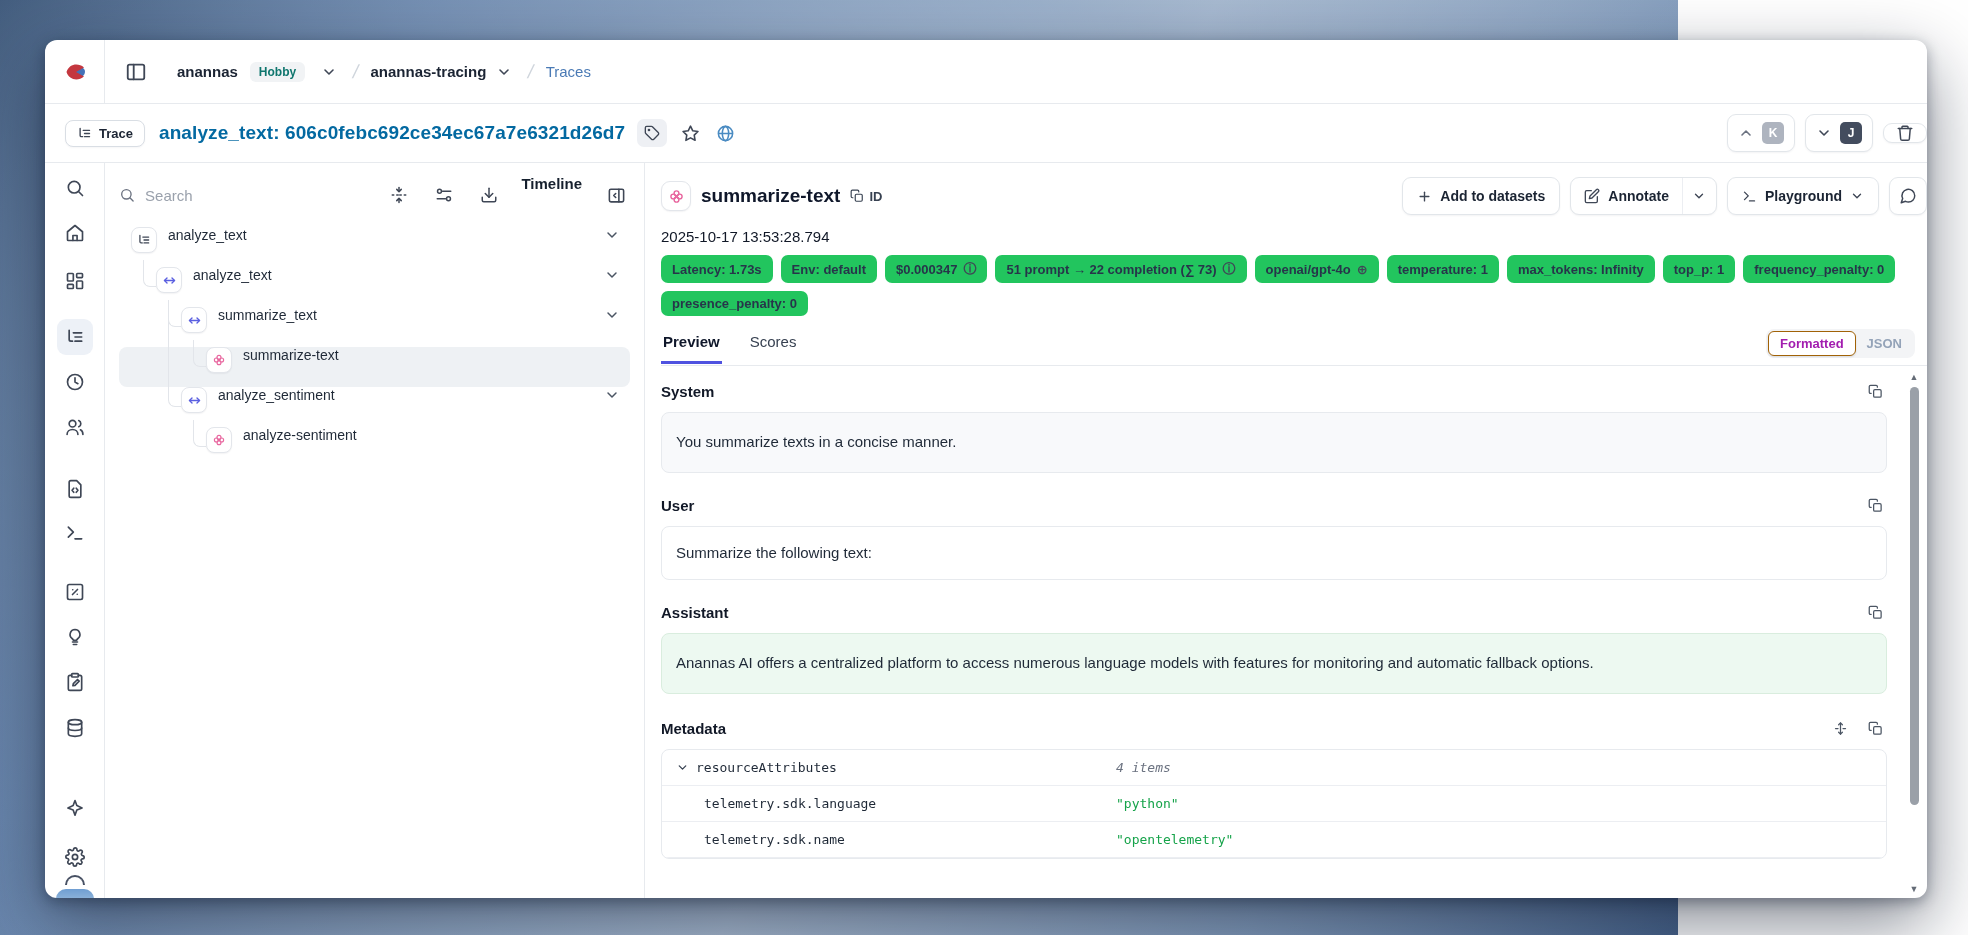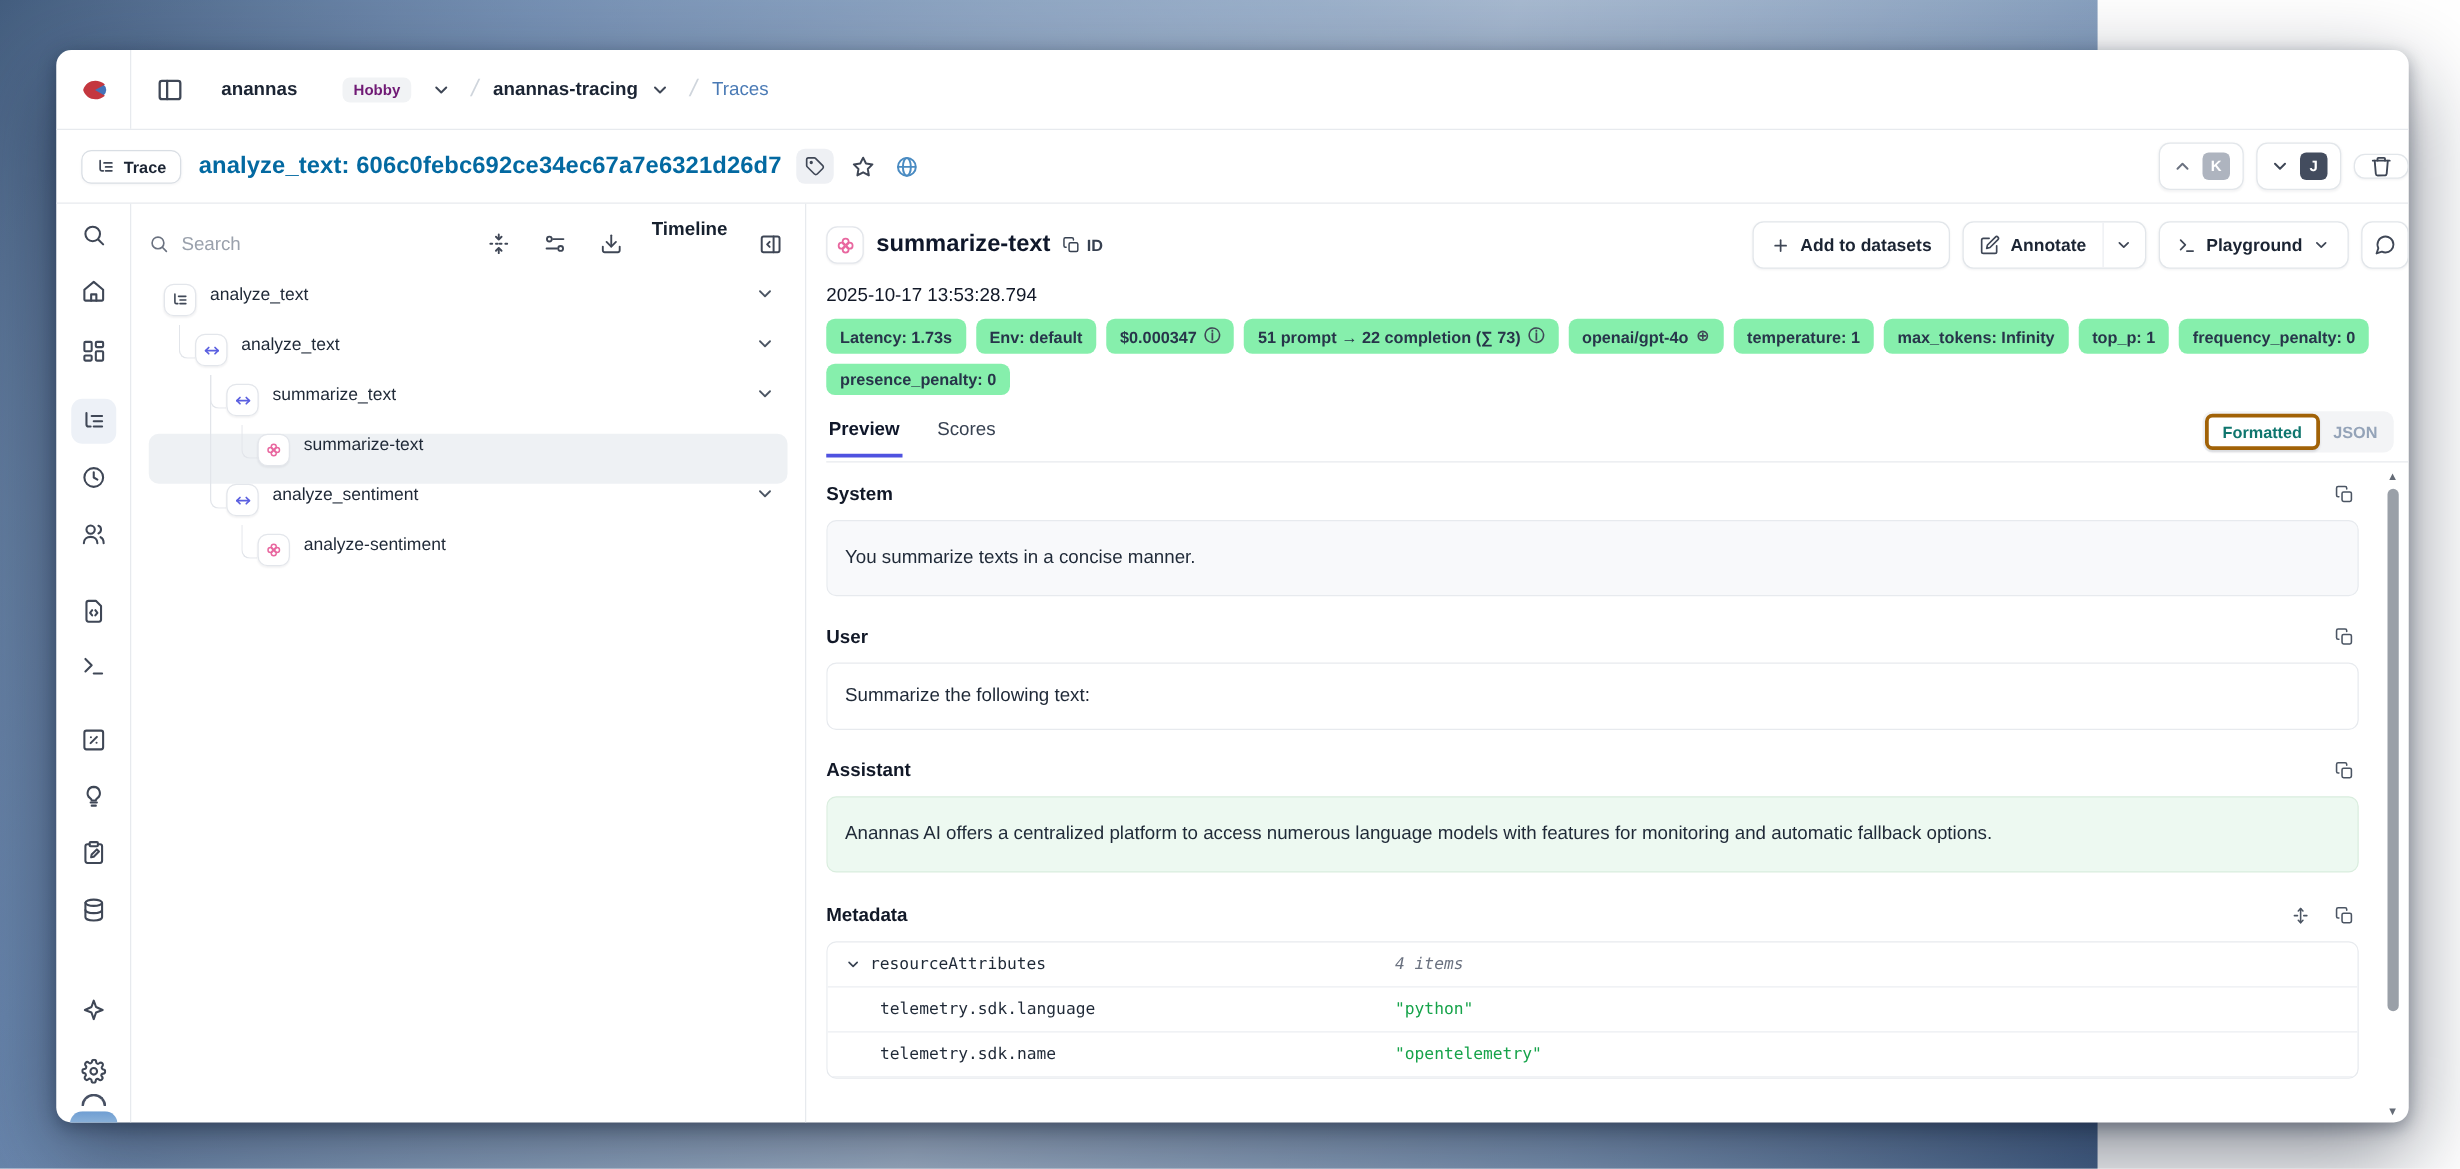--- a/index.html
+++ b/index.html
@@ -21,21 +21,21 @@
     display:flex; flex-direction:column;
   }
   svg { display:block; }
   .icon { color:#3f4756; }
 
   
   .topbar { height:64px; border-bottom:1px solid #e7eaee; display:flex; align-items:stretch; flex-shrink:0; }
   .logo-cell { width:60px; border-right:1px solid #e7eaee; display:flex; align-items:center; justify-content:center; }
   .topbar-main { flex:1; display:flex; align-items:center; gap:12px; padding:0 16px; }
   .crumb-org, .crumb-proj { font-size:15px; font-weight:700; color:#1b2433; }
-  .plan-pill { background:#f1f3f5; border-radius:6px; font-size:12px; font-weight:600; color:#701a75; padding:3px 9px;margin-left:24px; }
+  .plan-pill { background:#f1f3f5; border-radius:6px; font-size:12px; font-weight:600; color:#0f766e; padding:3px 9px; }
   .crumb-slash { color:#cfd5dc; font-size:19px; font-weight:300; transform:skewX(-12deg); }
   .crumb-link { font-size:15px; font-weight:500; color:#4a7ab5; }
   .iconbtn { background:none; border:none; cursor:pointer; display:flex; align-items:center; justify-content:center; padding:4px; border-radius:6px; }
 
   
   .tracebar { height:59px; border-bottom:1px solid #e7eaee; display:flex; align-items:center; gap:12px; padding:0 0 0 20px; flex-shrink:0; }
   .trace-chip { display:flex; align-items:center; gap:7px; border:1px solid #d9dee4; border-radius:8px; padding:5px 11px; background:#fff; box-shadow:0 1px 2px rgba(16,24,40,.04); }
   .trace-chip span { font-size:13px; font-weight:700; color:#1b2433; }
   .trace-title { font-size:19px; font-weight:700; color:#0369a1; letter-spacing:.1px; margin-left:2px; white-space:nowrap; }
   .tag-btn { background:#eef0f4; border:none; border-radius:7px; width:30px; height:28px; display:flex; align-items:center; justify-content:center; cursor:pointer; }
@@ -83,29 +83,29 @@
   .id-btn { display:flex; align-items:center; gap:5px; background:none; border:none; cursor:pointer; font-size:13px; font-weight:700; color:#374151; font-family:inherit; }
   .detail-actions { margin-left:auto; display:flex; align-items:center; gap:10px; flex-shrink:0; }
   .act-btn { display:flex; align-items:center; gap:8px; background:#fff; border:1px solid #e2e6ea; border-radius:9px; height:38px; padding:0 14px; cursor:pointer; font-size:14px; font-weight:600; color:#1b2433; font-family:inherit; box-shadow:0 1px 2px rgba(16,24,40,.05); white-space:nowrap; }
   .split-btn { display:flex; align-items:stretch; border:1px solid #e2e6ea; border-radius:9px; background:#fff; box-shadow:0 1px 2px rgba(16,24,40,.05); overflow:hidden; }
   .split-main { display:flex; align-items:center; gap:8px; padding:0 13px; height:36px; font-size:14px; font-weight:600; color:#1b2433; background:none; border:none; cursor:pointer; font-family:inherit; }
   .split-caret { width:34px; display:flex; align-items:center; justify-content:center; border:none; border-left:1px solid #eceef2; background:none; cursor:pointer; }
   .icon-sq { width:38px; padding:0; justify-content:center; }
 
   .timestamp { font-size:15px; color:#111827; margin-top:13px; }
   .badges { margin-top:10px; width:1295px; display:flex; flex-wrap:wrap; gap:8px; }
-  .pill { display:flex; align-items:center; gap:6px; background:#86efac; border-radius:7px; padding:5px 11px; font-size:13px; font-weight:600; color:#27354a; white-space:nowrap; }
+  .pill { display:flex; align-items:center; gap:6px; background:#22c55e; border-radius:7px; padding:5px 11px; font-size:13px; font-weight:600; color:#27354a; white-space:nowrap; }
   .pill .sfx { font-size:13px; color:#3f4756; cursor:pointer; }
 
   .tabs-row { margin-top:13px; display:flex; align-items:center; border-bottom:1px solid #e7eaee; padding-right:8px; }
   .tab { font-size:15px; padding:0 2px 11px; margin-right:26px; cursor:pointer; color:#374151; border-bottom:3px solid transparent; position:relative; top:1px; background:none; border-top:none; border-left:none; border-right:none; font-family:inherit; }
   .tab.active { color:#0f172a; font-weight:600; border-bottom-color:#4f52e0; }
   .seg { margin-left:auto; margin-bottom:7px; background:#f3f4f6; border-radius:8px; padding:2px; display:flex; align-items:center; margin-right:4px; }
   .seg-opt { font-size:13px; font-weight:600; padding:4px 11px; border-radius:6px; cursor:pointer; color:#94a3b8; background:none; border:none; font-family:inherit; }
-  .seg-opt.active { background:#fff; color:#0f766e; box-shadow:0 1px 2px rgba(16,24,40,.12); border:3px solid #a16207; }
+  .seg-opt.active { background:#fff; color:#a21caf; box-shadow:0 1px 2px rgba(16,24,40,.12); border:1px solid #a16207; }
 
   .scroll-area { flex:1; overflow:hidden; padding:2px 40px 0 0; position:relative; }
   .sec-head { display:flex; align-items:center; gap:12px; margin:12px 0 9px; }
   .sec-title { font-size:15px; font-weight:600; color:#111827; }
   .sec-icons { margin-left:auto; display:flex; align-items:center; gap:12px; }
   .msg-box { border:1px solid #e7eaee; border-radius:8px; padding:18px 14px; font-size:15px; color:#1f2937; line-height:1.5; }
   .box-system { background:#f8f9fb; }
   .box-user { background:#fff; padding:15px 14px; }
   .box-assistant { background:#edf9f1; border-color:#d9edde; }
 

